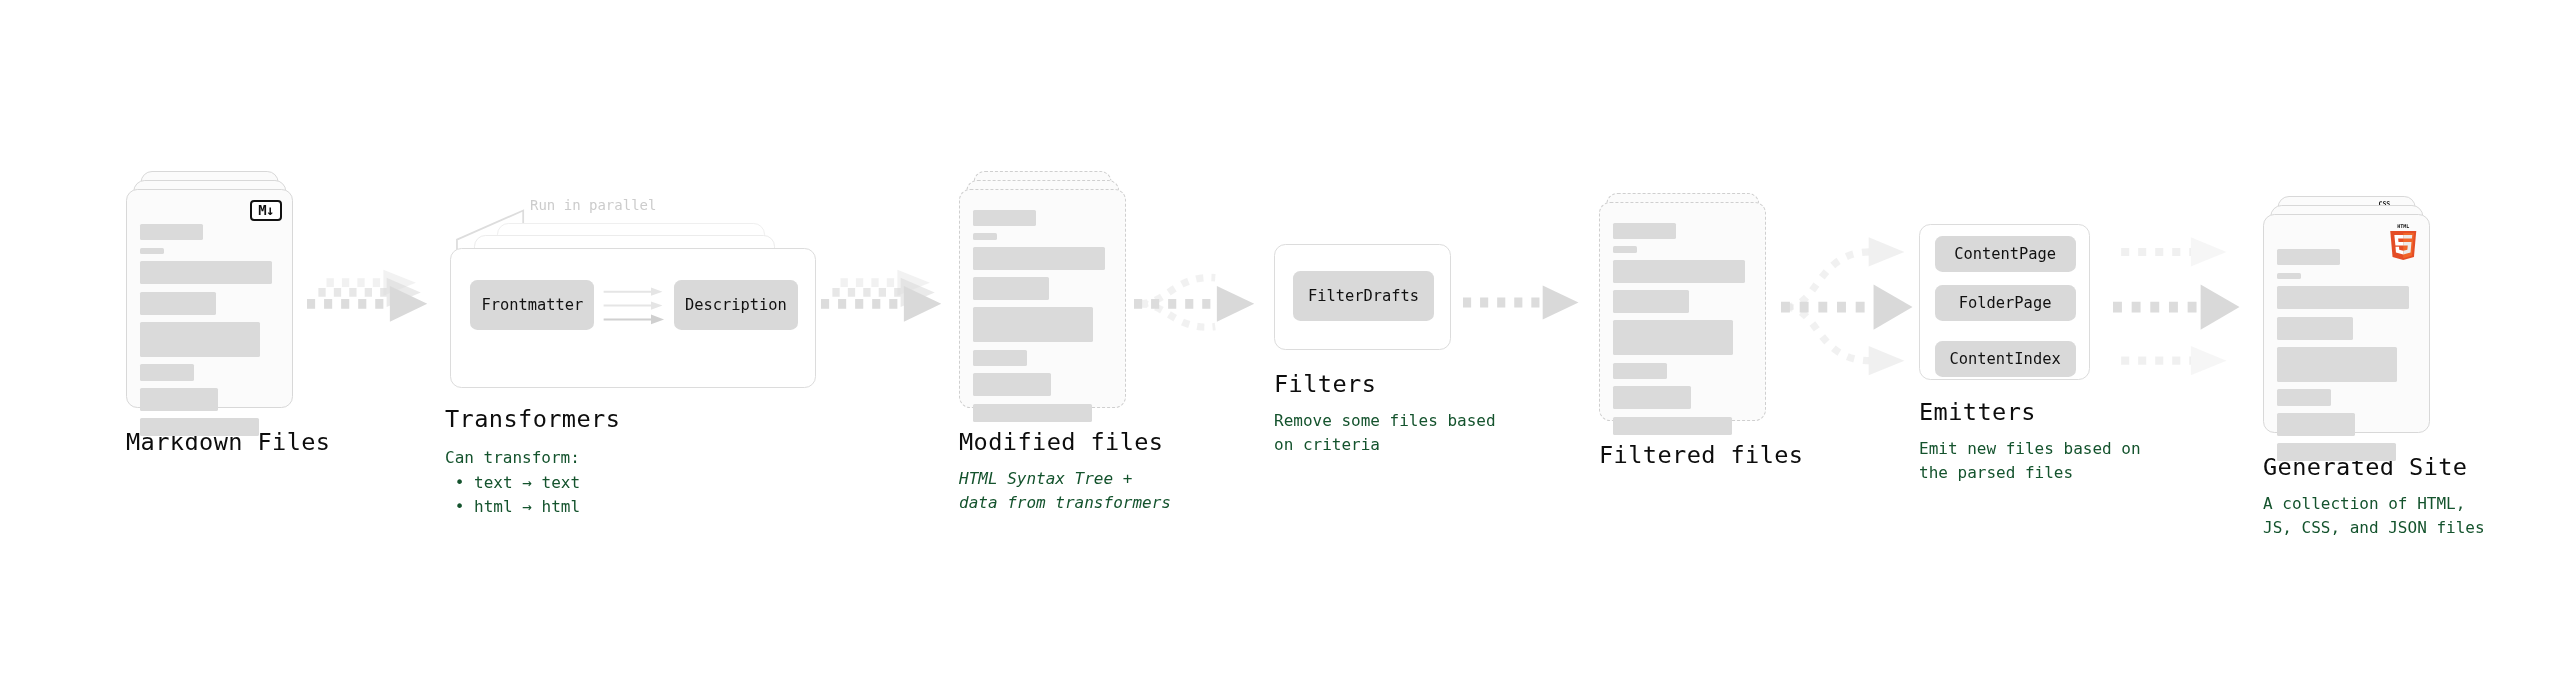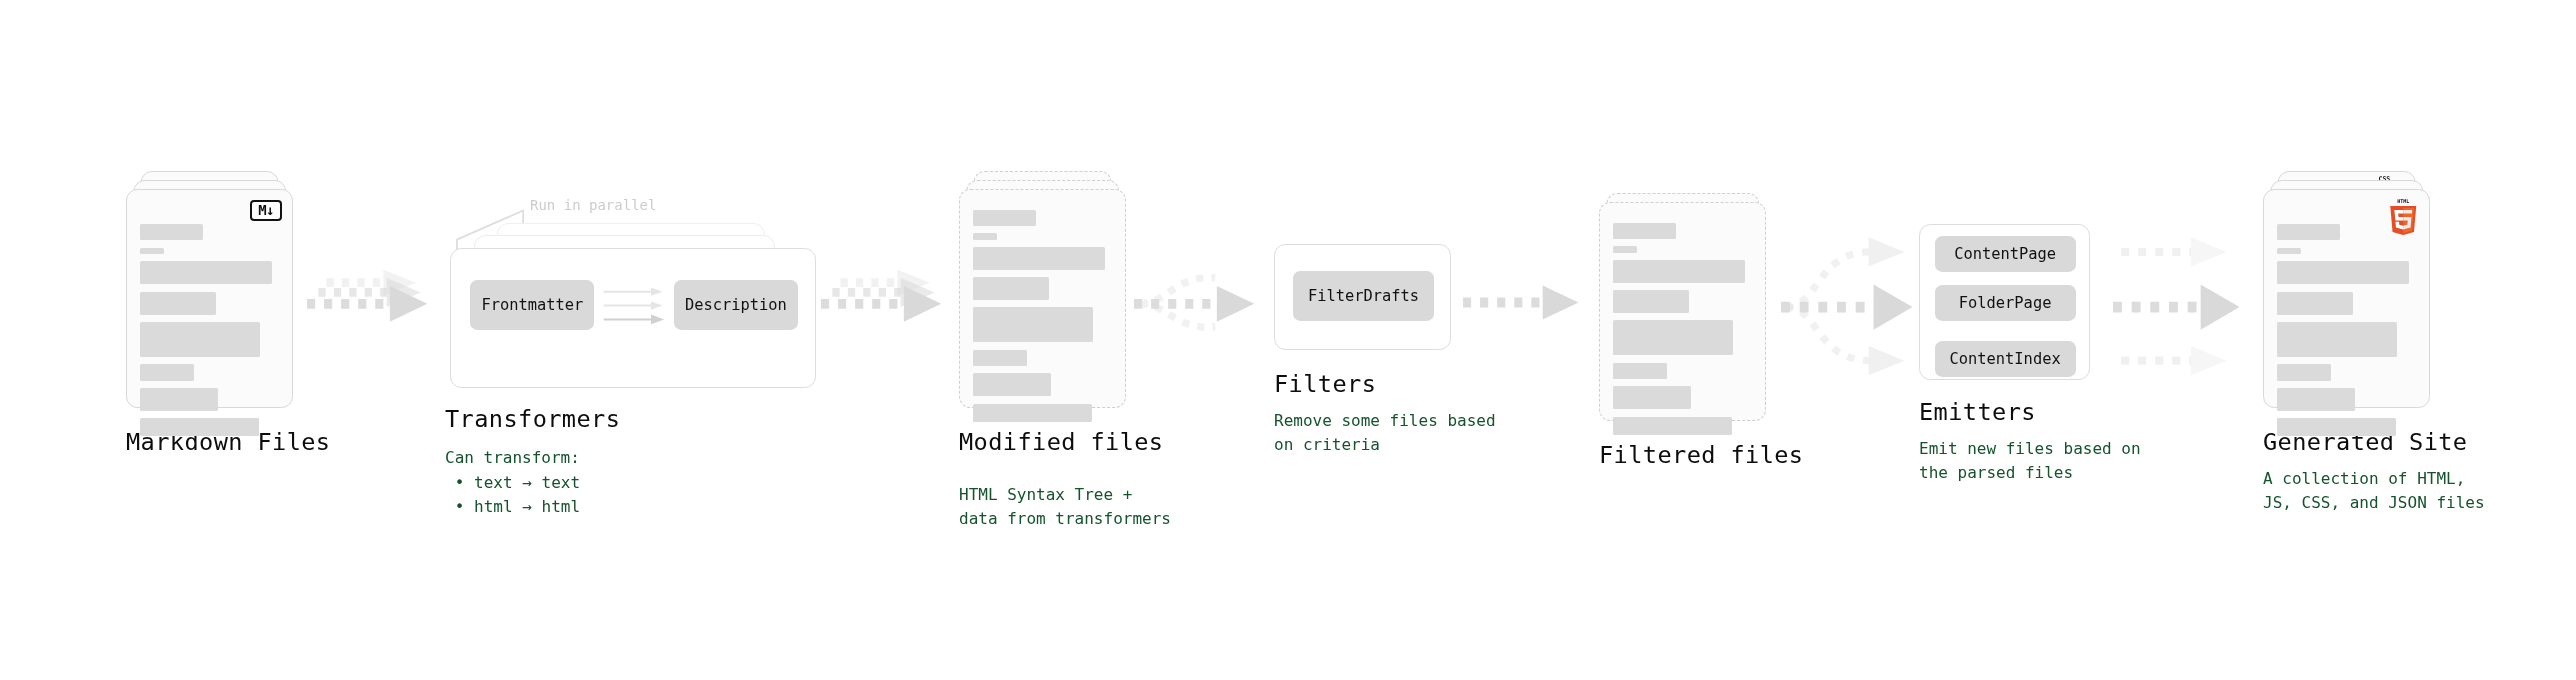--- a/index.html
+++ b/index.html
@@ -282,21 +282,21 @@
             <div class="bar" style="width: 132px; height: 23px;"></div>
             <div class="bar" style="width: 76px; height: 23px;"></div>
             <div class="bar" style="width: 120px; height: 35px;"></div>
             <div class="bar" style="width: 54px; height: 16.3px;"></div>
             <div class="bar" style="width: 78px; height: 23px;"></div>
             <div class="bar" style="width: 119px; height: 18px;"></div>
           </div>
       </div>
     </div>
     <div class="step-title" style="margin-top:19.5px;">Modified files</div>
-    <div class="step-desc" style="margin-top:27px;">HTML Syntax Tree +
+    <div class="step-desc" style="margin-top:11px;font-style:italic;">HTML Syntax Tree +
 data from transformers</div>
   </div>
 
   <div class="abs" style="left:1134px; top:268px;">
     <svg width="130" height="65" viewBox="0 0 160 80">
       <g opacity="0.4" fill="none" stroke="#dedede" stroke-width="9" stroke-dasharray="9 10">
         <path d="M8 44 C40 44, 52 8, 100 12"></path>
         <path d="M8 44 C40 44, 52 78, 100 72"></path>
       </g>
       <line x1="0" y1="44" x2="104" y2="44" stroke="#dcdcdc" stroke-width="12" stroke-dasharray="10 11"></line>
@@ -378,21 +378,21 @@
         <polygon points="108,62 156,90 108,118" fill="#d9d9d9"></polygon>
       </g>
       <g opacity="0.5">
         <line x1="10" y1="156" x2="98" y2="156" stroke="#e2e2e2" stroke-width="10" stroke-dasharray="10 11"></line>
         <polygon points="96,138 140,156 96,174" fill="#eeeeee"></polygon>
       </g>
     </svg>
   </div>
 
   <div class="step" style="left:2263px; top:189px;">
-    <div style="position:relative; width:167px; height:219px;">
+    <div style="position:relative; width:167px; height:219px;margin-top:25px;">
 
       <div class="doccard s1">
         <div class="css-badge">
           <span>CSS</span>
         </div>
       </div>
 
       <div class="doccard s2">
         <div class="js-badge"></div>
       </div>

